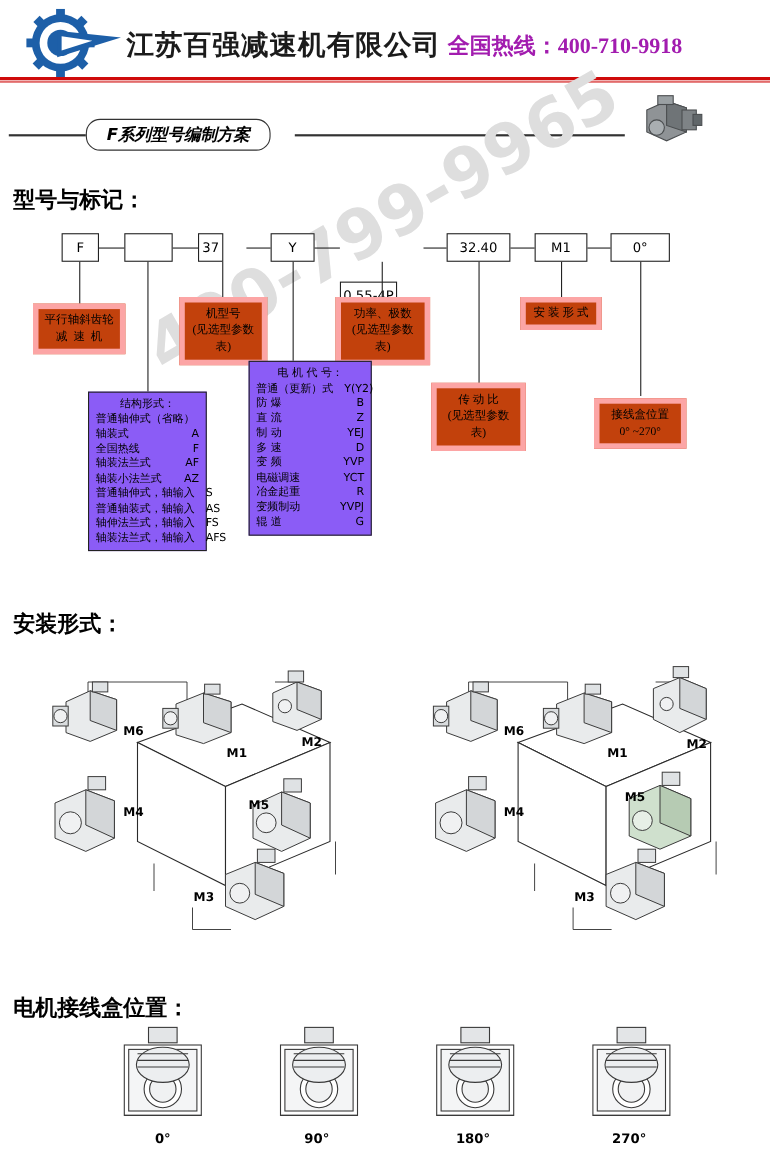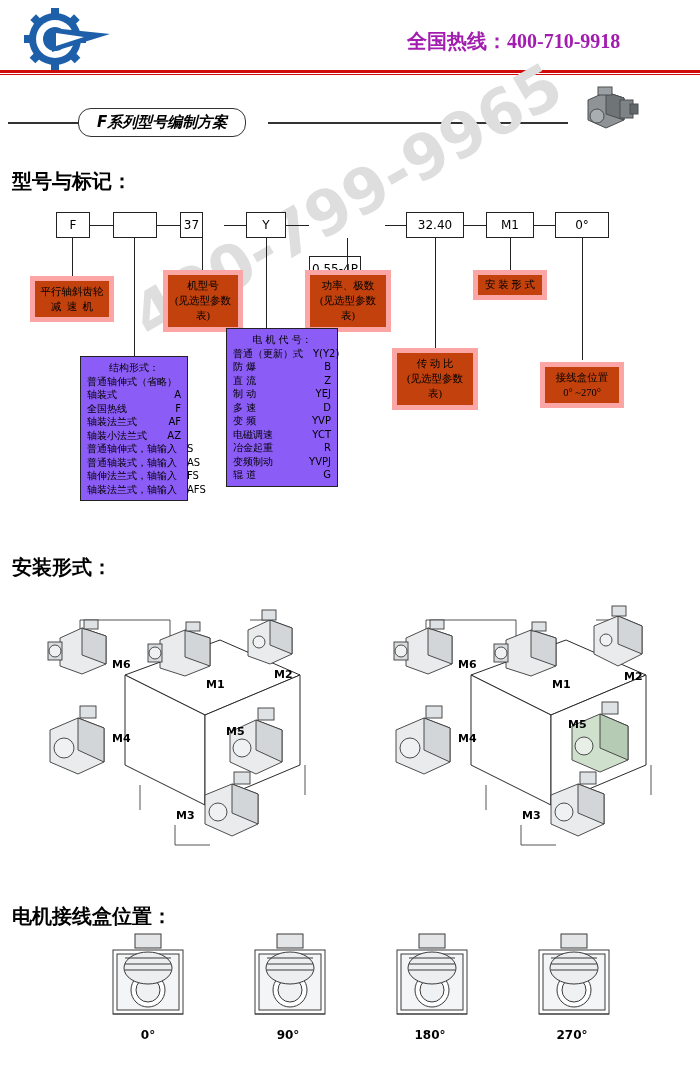--- a/index.html
+++ b/index.html
@@ -136,20 +136,21 @@
           <rect x="10" y="8" width="8" height="9" transform="rotate(-45 14 12)"></rect>
           <rect x="48" y="8" width="8" height="9" transform="rotate(45 52 12)"></rect>
           <rect x="10" y="45" width="8" height="9" transform="rotate(45 14 49)"></rect>
           <rect x="48" y="45" width="8" height="9" transform="rotate(-45 52 49)"></rect>
         </g>
         <polygon points="30,20 88,26 30,44" fill="#1d5fa8"></polygon>
         <polygon points="34,25 62,29 34,38" fill="#ffffff"></polygon>
       </g>
     </svg>
   </div>
+  <div class="company-name">江苏百强减速机有限公司</div>
   <div class="hotline">全国热线：400-710-9918</div>
   <div class="header-rule"></div>
   <div class="header-rule2"></div>
 </div>
 
 <div class="band-line-l"></div>
 <div class="band-line-r"></div>
 <div class="title-pill">F系列型号编制方案</div>
 <div class="header-gear">
   <svg width="60" height="48" viewBox="0 0 60 48">

